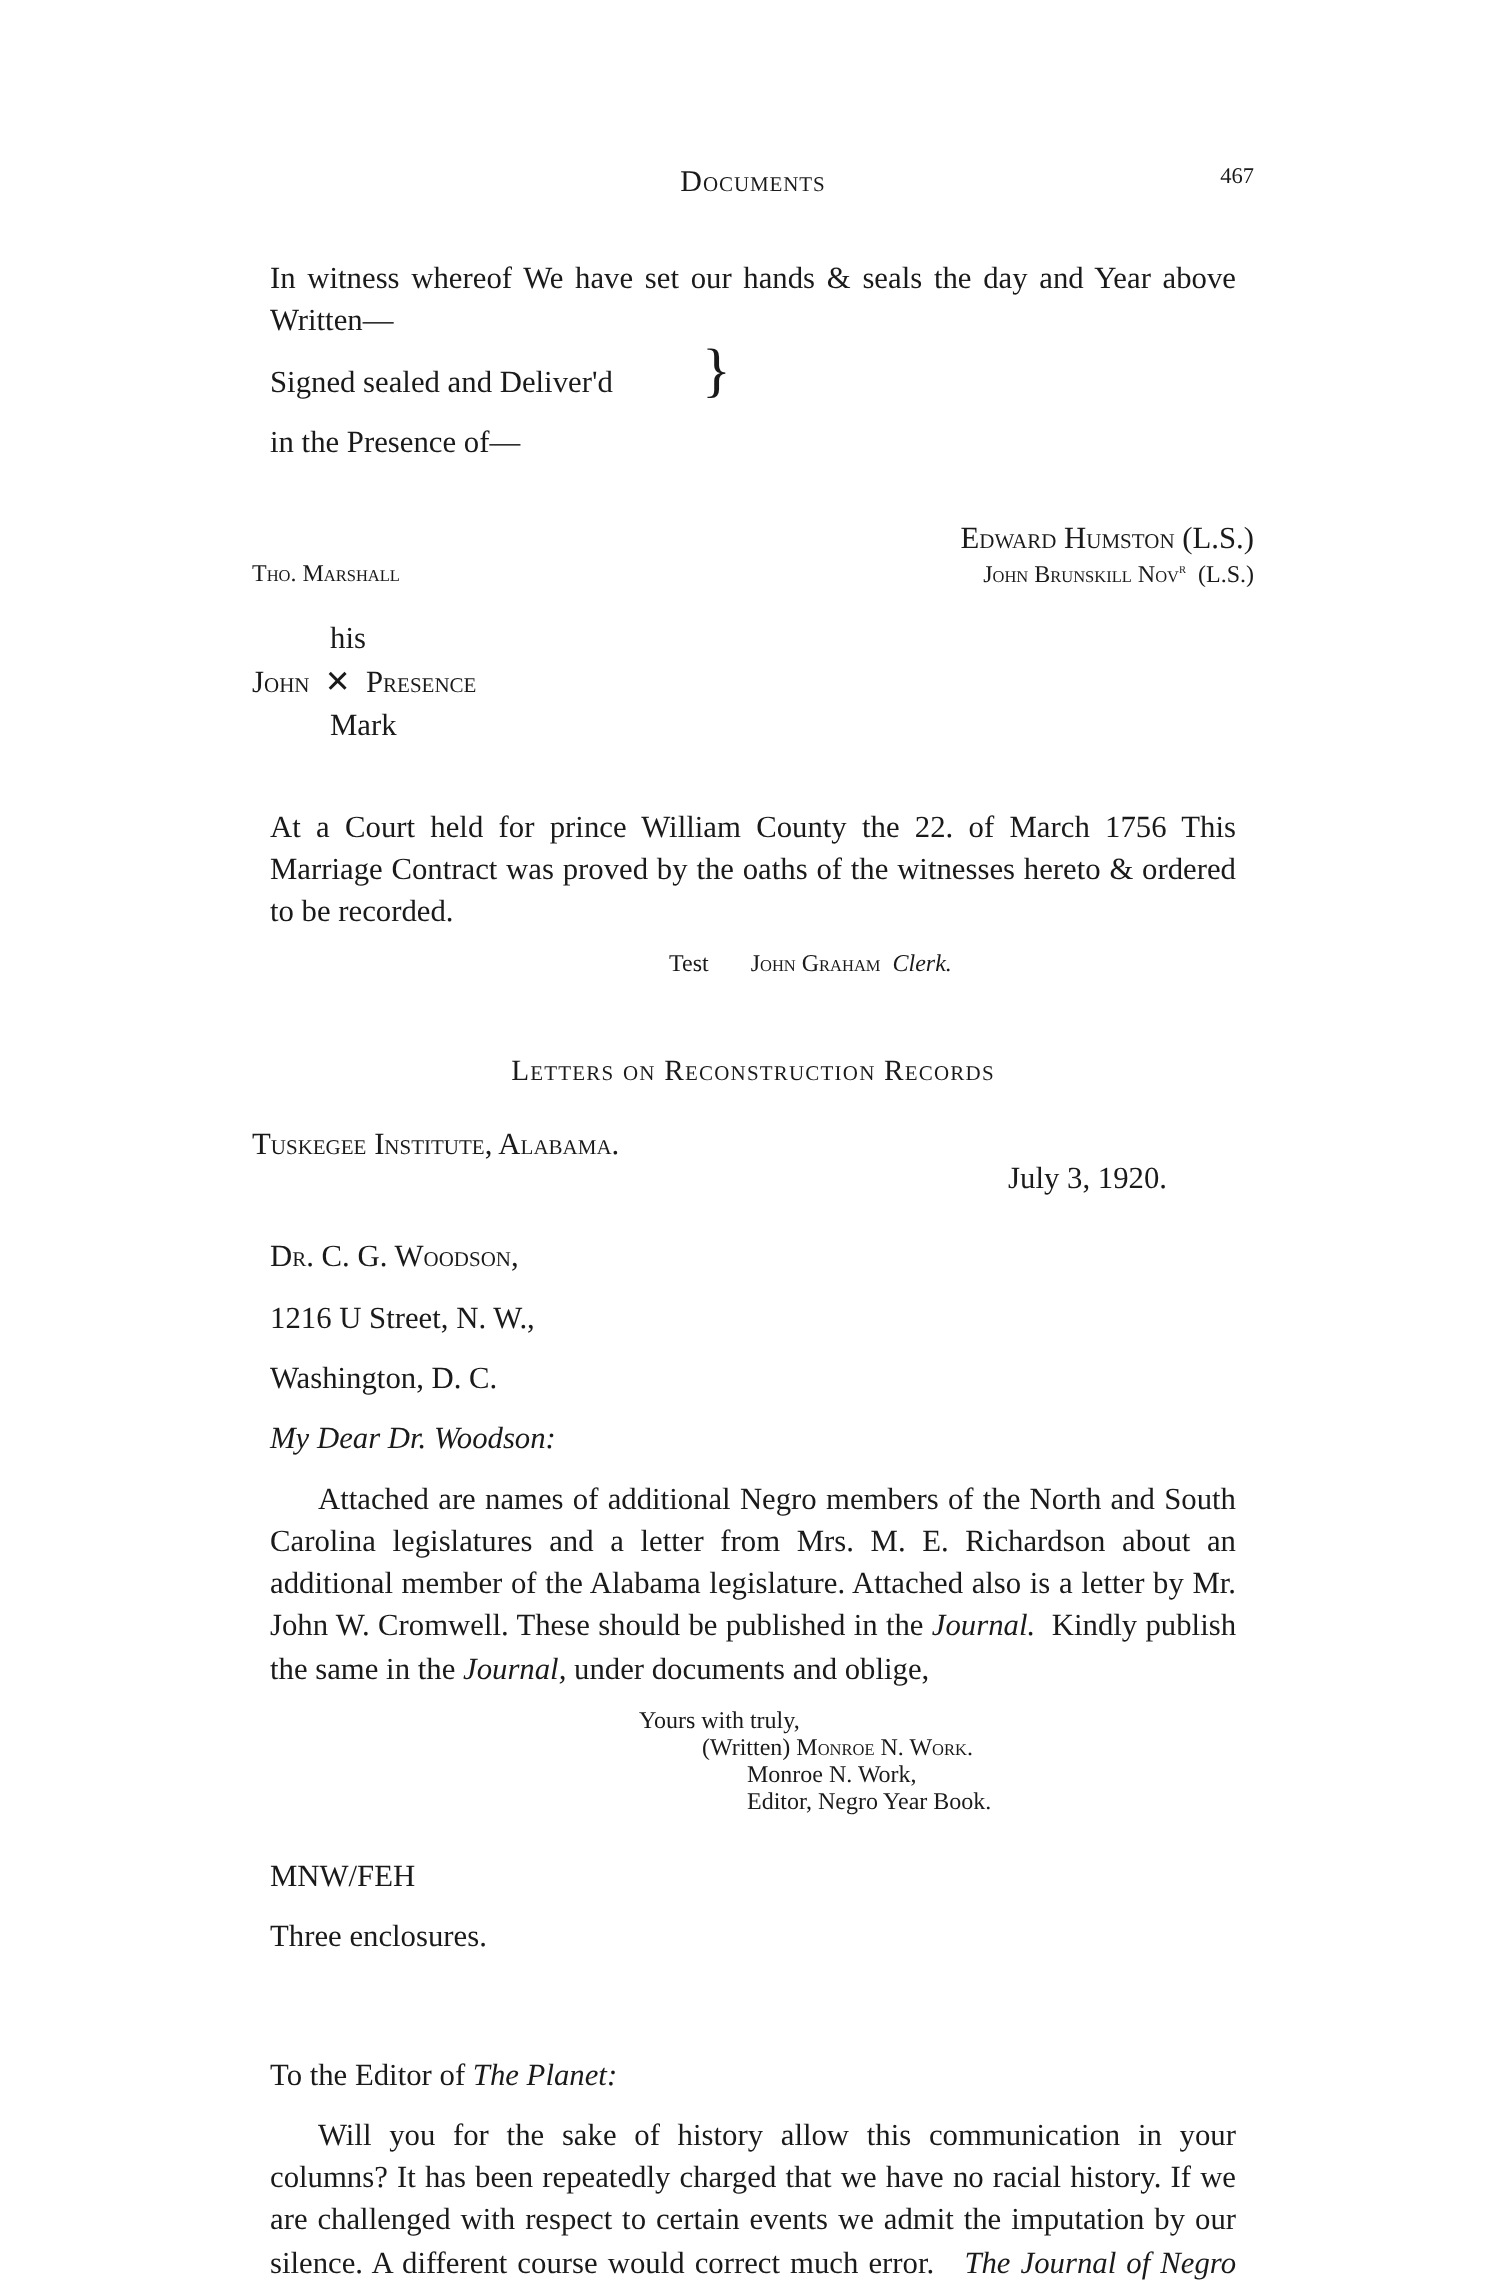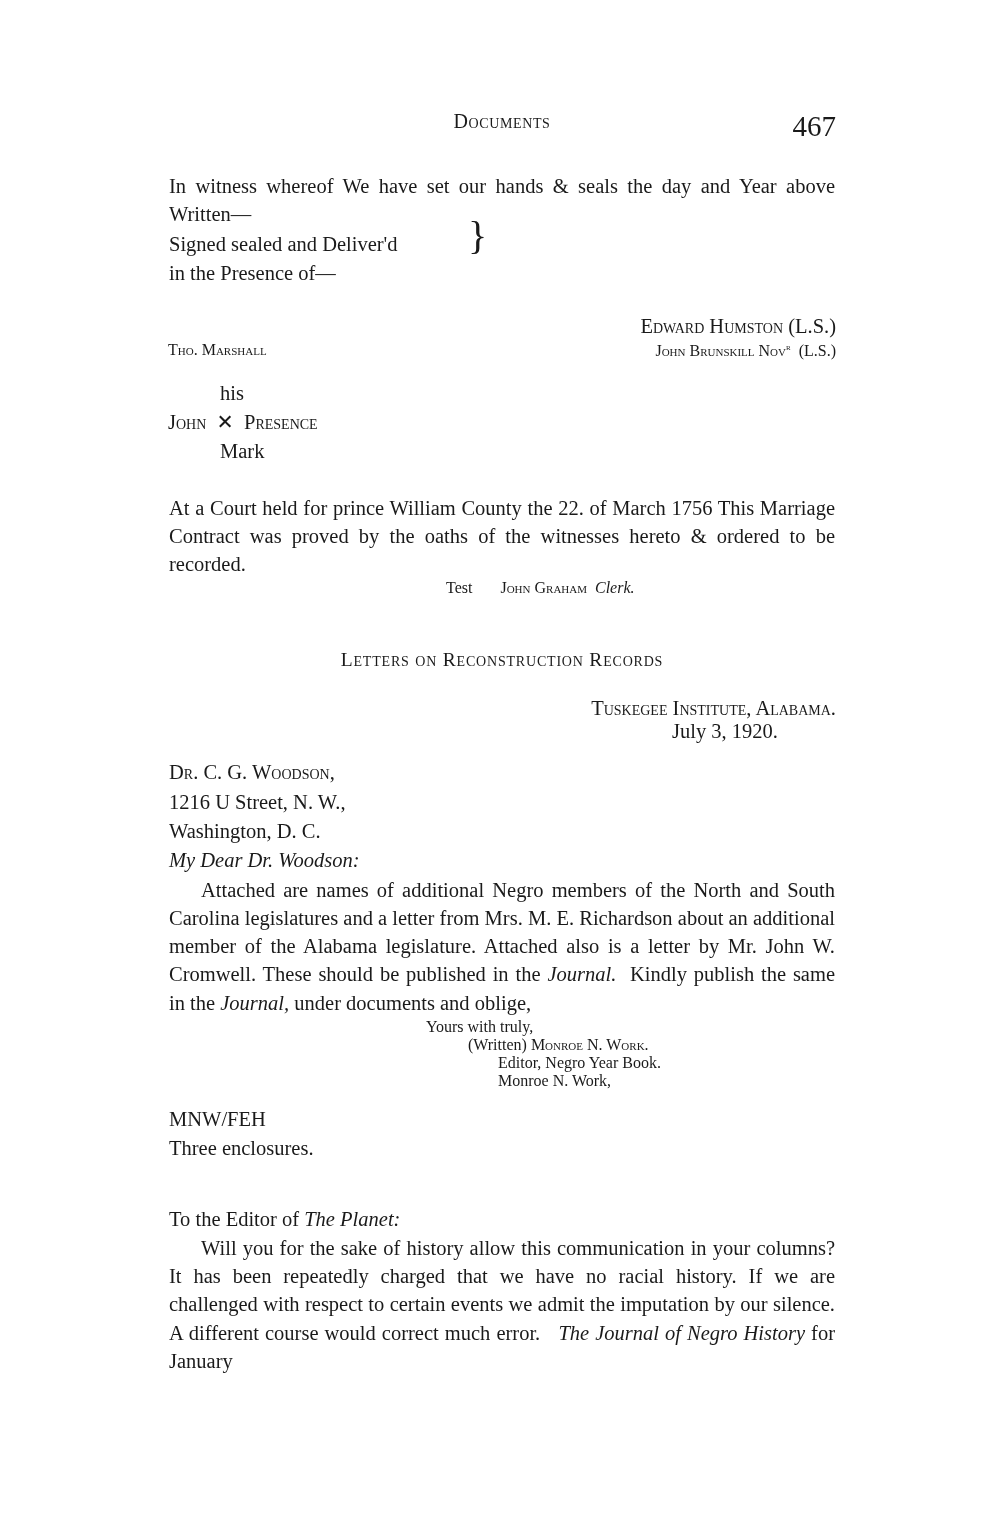--- a/index.html
+++ b/index.html
@@ -38,27 +38,27 @@
     transform: translateX(-50%);
     font-variant: small-caps;
     font-size: 20px;
     letter-spacing: 0.6px;
     white-space: nowrap;
   }
   .running-head .page-number {
     position: absolute;
     right: 0;
     top: 0;
-    font-size: 29px;
+    font-size: 15px;
   }
   
   p, div.block {
     font-size: 20.5px;
     line-height: 1.38;
-    margin: 1px;
+    margin: 12px;
   }
   .justified {
     text-align: justify;
     text-align-last: left;
   }
   .para-indent {
     text-indent: 32px;
   }
   .sc {
     font-variant: small-caps;
@@ -117,21 +117,20 @@
     width: 338px;
     text-align: right;
   }
   .section-head {
     text-align: center;
     font-variant: small-caps;
     font-size: 19.5px;
     letter-spacing: 0.8px;
   }
   .right-align {
-    text-align: right;
   }
   .datestamp {
     text-align: right;
     padding-right: 58px;
   }
   .sign-indent-1 { padding-left: 258px; }
   .sign-indent-2 { padding-left: 300px; }
   .sign-indent-3 { padding-left: 330px; }
   .test-line {
     padding-left: 278px;
@@ -204,22 +203,22 @@
 
     <div class="block sc">Dr. C. G. Woodson,</div>
     <div class="block">1216 U Street, N. W.,</div>
     <div class="block">Washington, D. C.</div>
     <div class="block ital">My Dear Dr. Woodson:</div>
 
     <div class="block justified para-indent"><span>Attached are names of additional Negro members of the North and South Carolina legislatures and a letter from Mrs. M. E. Richardson about an additional member of the Alabama legislature.   Attached also is a letter by Mr. John W. Cromwell.   These should be published in the</span> <span class="ital">Journal.</span>&nbsp; <span>Kindly publish the same in the</span> <span class="ital">Journal,</span> <span>under documents and oblige,</span></div>
 
     <div class="sign-indent-1">Yours with truly,</div>
     <div class="sign-indent-2"><span>(Written) </span><span class="sc">Monroe N. Work.</span></div>
+    <div class="sign-indent-3">Monroe N. Work,</div>
     <div class="sign-indent-3">Editor, Negro Year Book.</div>
-    <div class="sign-indent-3">Monroe N. Work,</div>
 
     <div class="gap-s"></div>
 
     <div class="block">MNW/FEH</div>
     <div class="block">Three enclosures.</div>
 
     <div class="gap-l"></div>
 
     <div class="block"><span>To the Editor of</span> <span class="ital">The Planet:</span></div>
 

